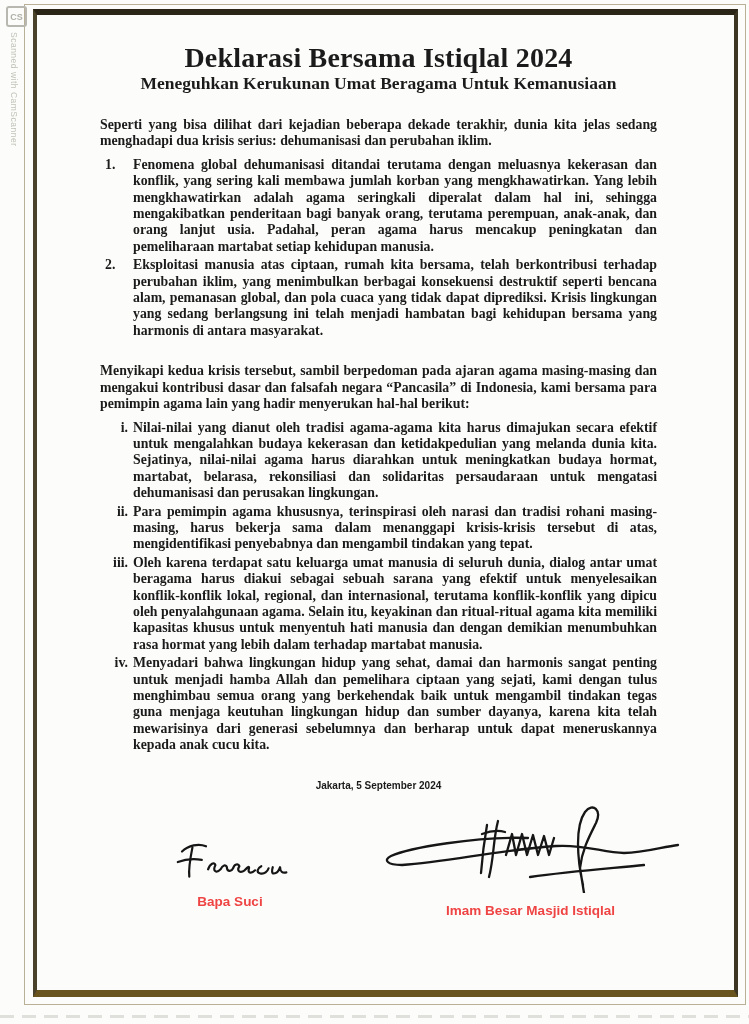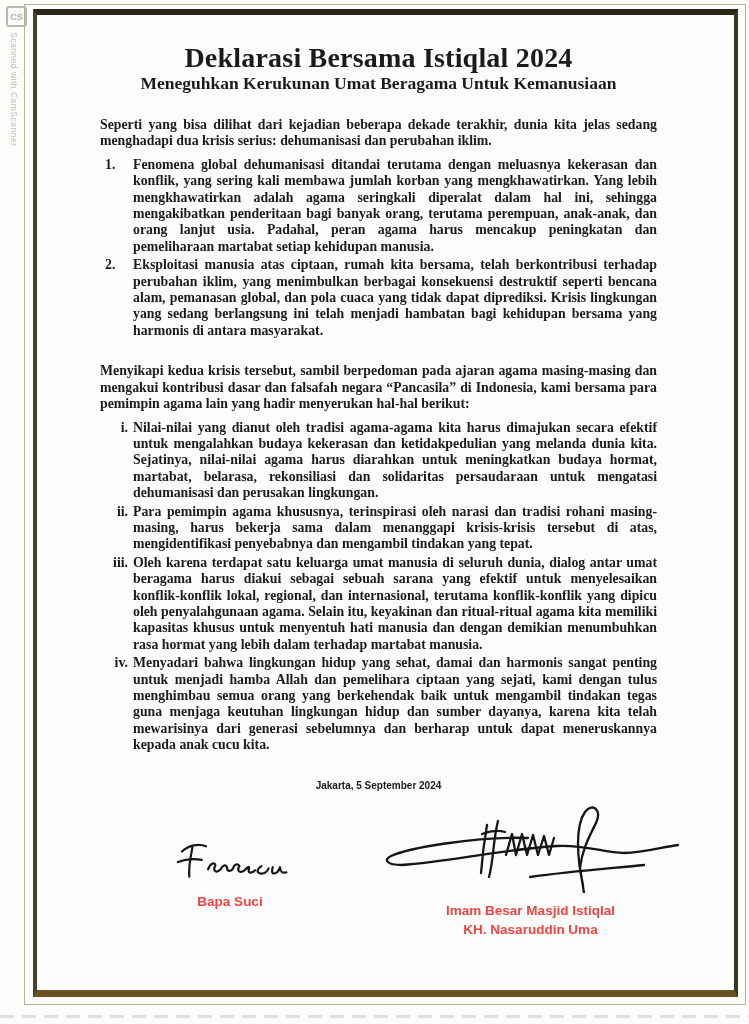--- a/index.html
+++ b/index.html
@@ -160,18 +160,17 @@
         <path d="M109,27 C106,44 104,62 103,75"></path>
         <path d="M120,23 C115,42 116,60 111,79"></path>
         <path d="M104,36 C112,33 120,32 127,34"></path>
         <path d="M128,57 L134,36 L138,57 L144,36 L149,57 L155,37 L160,57 L166,38 L171,57 L176,40"></path>
         <path d="M205,87 C199,60 197,28 207,14 C215,4 224,12 218,25 C211,39 204,52 202,70 L206,95"></path>
         <path d="M152,79 C195,73 238,70 266,67"></path>
       </g>
     </svg>
     <div class="labels">
       <div class="sig-label">Imam Besar Masjid Istiqlal</div>
-      <div class="sig-label">KH. Nasaruddin Uma</div>
     </div>
   </div>
 
   <div class="scan-artifact"></div>
 </div>
 
 </body></html>

